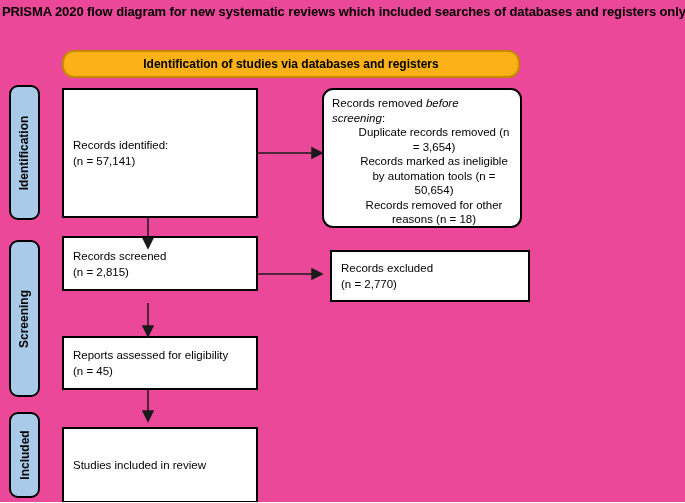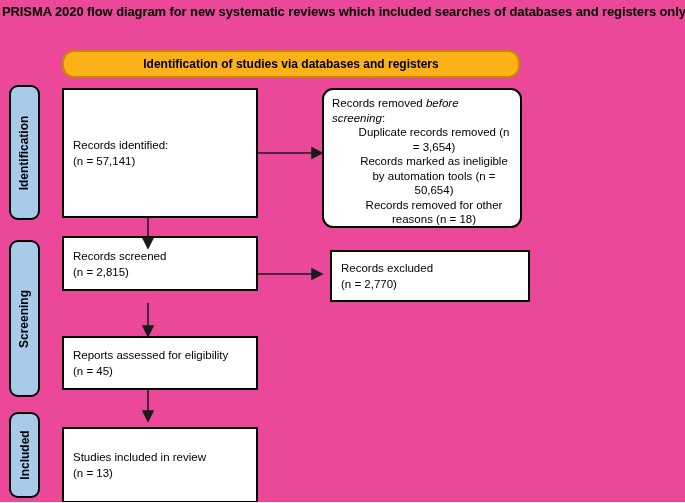--- a/index.html
+++ b/index.html
@@ -125,21 +125,20 @@
     <div>(n = 2,770)</div>
   </div>
 
   <div class="fbox center box-assessed">
     <div>Reports assessed for eligibility</div>
     <div>(n = 45)</div>
   </div>
 
   <div class="fbox center box-included">
     <div>Studies included in review</div>
-    <div>(n = 13)</div>
   </div>
 
   <svg class="arrows" viewBox="0 0 685 503" xmlns="http://www.w3.org/2000/svg">
     <g stroke="#1a1a1a" stroke-width="1.5" fill="#1a1a1a">
 
       <line x1="258" y1="153" x2="313" y2="153"></line>
       <polygon points="312,148 322,153 312,158"></polygon>
 
       <line x1="148" y1="218" x2="148" y2="239"></line>
       <polygon points="143,238 153,238 148,248"></polygon>

